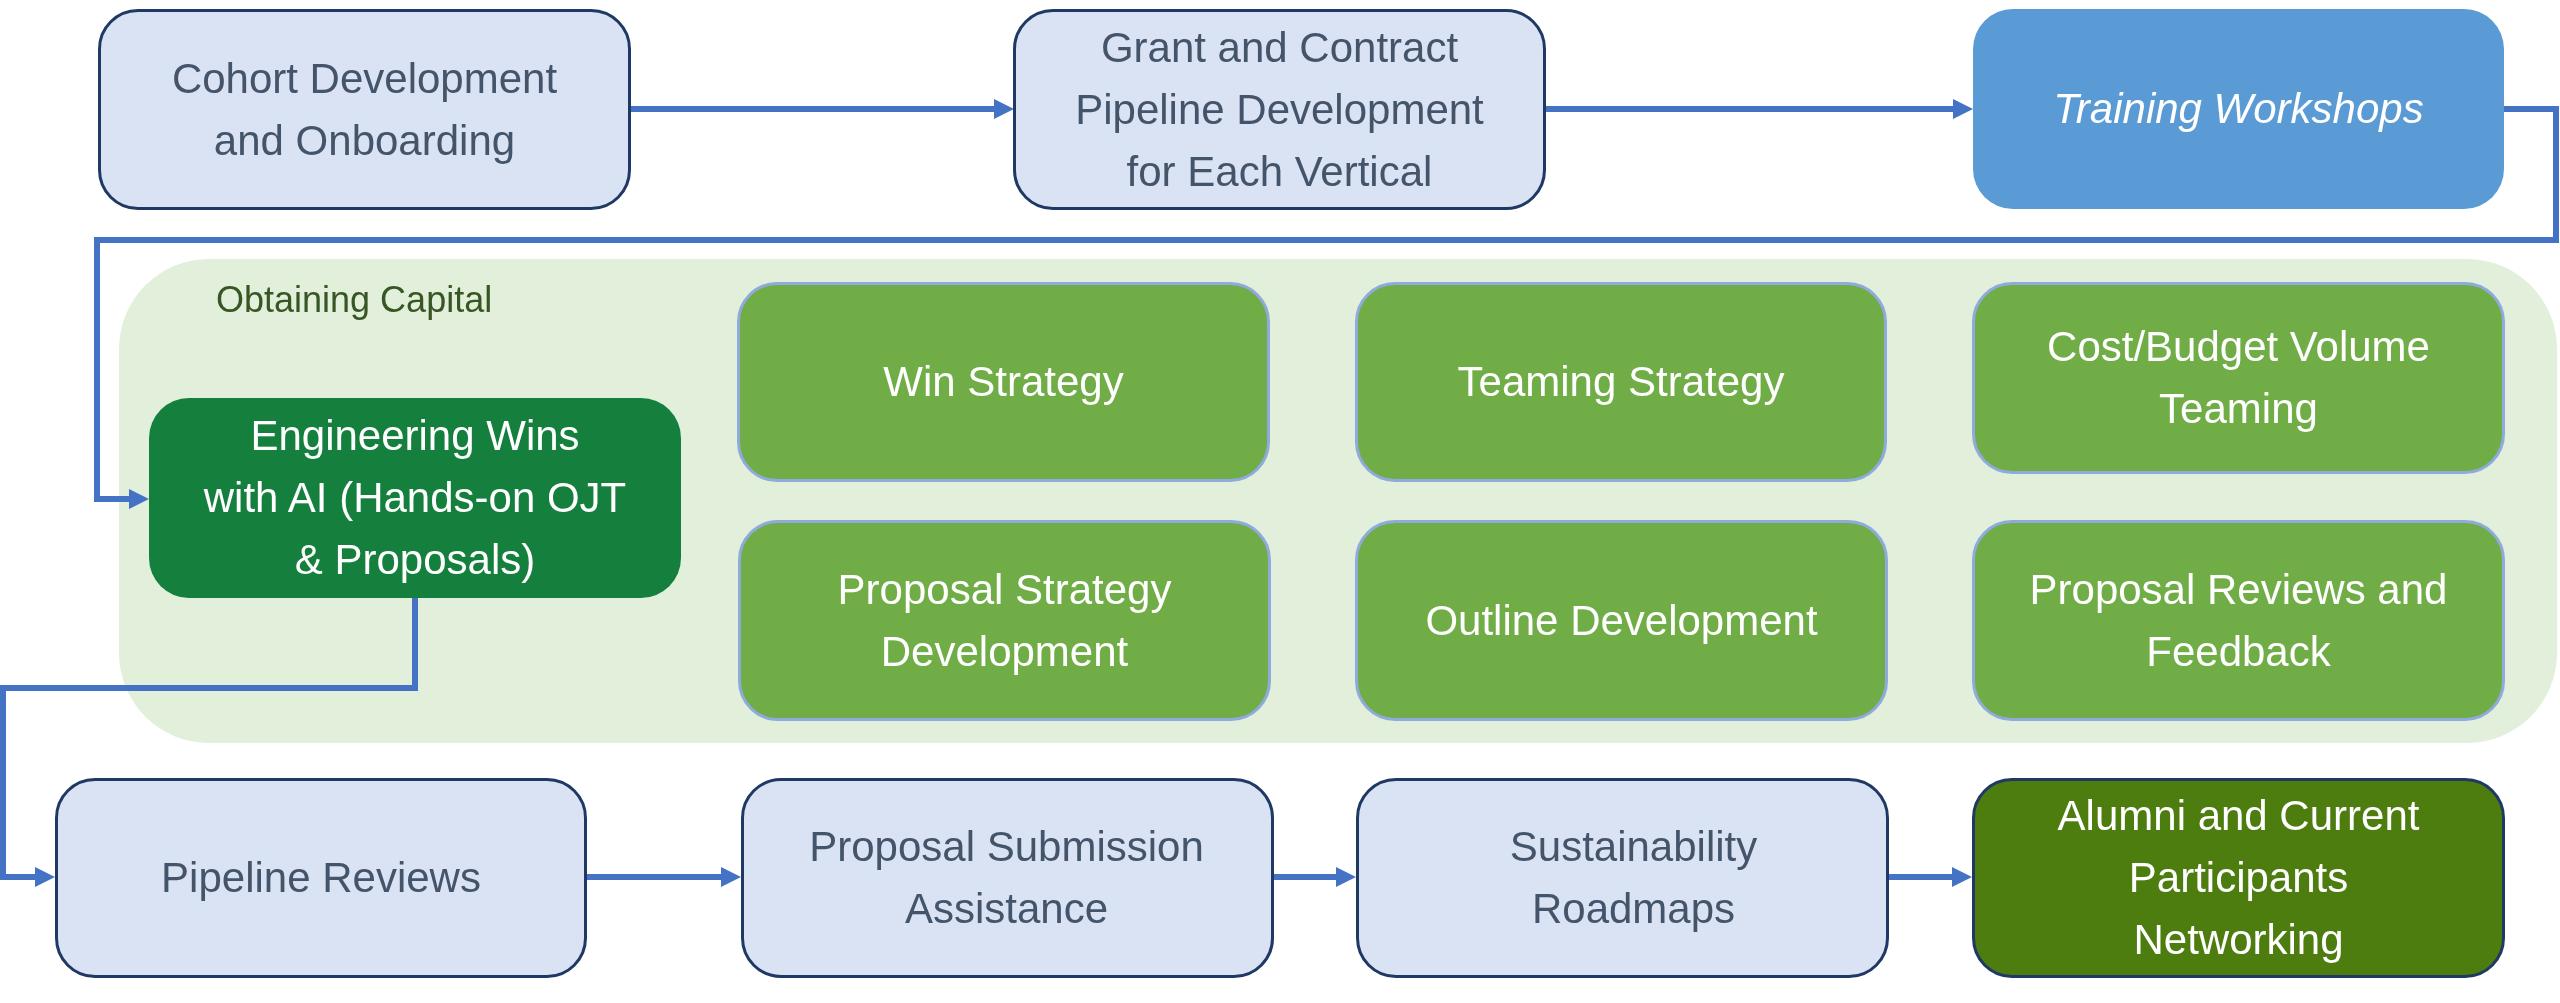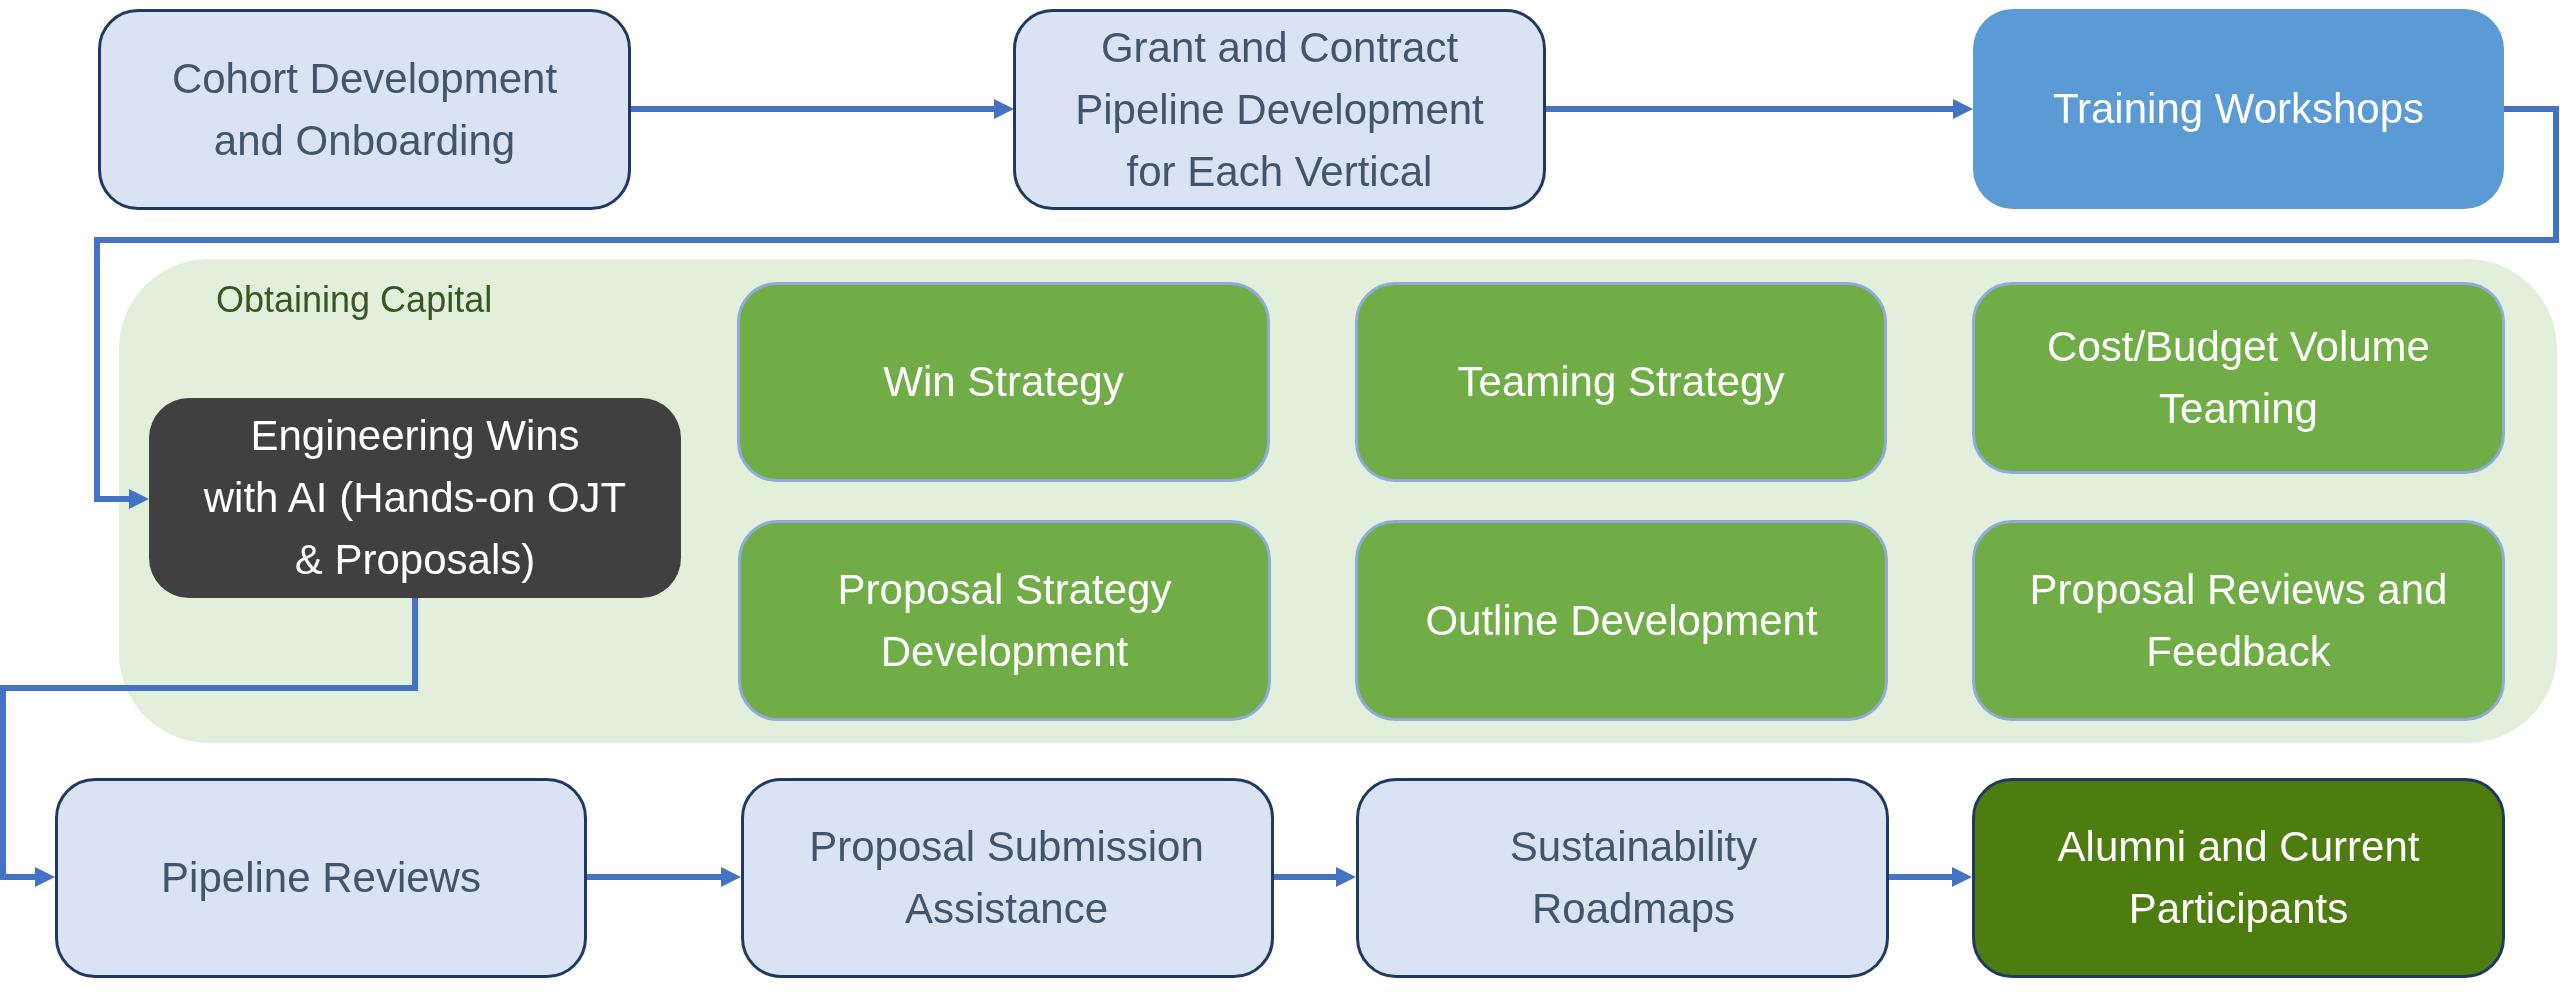--- a/index.html
+++ b/index.html
@@ -6,21 +6,21 @@
     body { width: 2560px; height: 1003px; position: relative; overflow: hidden;
            font-family: "Liberation Sans", "DejaVu Sans", sans-serif; }
     .box { position: absolute; box-sizing: border-box; display: flex; align-items: center;
            justify-content: center; text-align: center; line-height: 62px; font-size: 42px;
            padding: 0 14px; }
     .box span { display: block; }
     .light { background: #DAE3F3; border: 3px solid #1F3864; border-radius: 40px; color: #44546A; }
     .blue-mid { background: #5B9BD5; border-radius: 40px; color: #ffffff; }
     .blue-dark { background: #4d7c0f; border: 3px solid #1F3864; border-radius: 40px; color: #ffffff; }
     .green { background: #70AD47; border: 3px solid #8FAADC; border-radius: 40px; color: #ffffff; }
-    .green-dark { background: #404040; border-radius: 40px; color: #ffffff; }
+    .green-dark { background: #15803d; border-radius: 40px; color: #ffffff; }
     .panel { position: absolute; left: 119px; top: 259px; width: 2438px; height: 484px;
              background: #E2EFDA; border-radius: 90px; }
     .panel-label { position: absolute; left: 216px; top: 270px; font-size: 36px; color: #375623;
                    line-height: 60px; }
     svg.connectors { position: absolute; left: 0; top: 0; width: 2560px; height: 1003px; pointer-events: none; }
     svg .conn { fill: none; stroke: #4472C4; stroke-width: 6; }
     svg .head { fill: #4472C4; }
   </style>
 </head>
 <body>
@@ -60,21 +60,21 @@
 </div>
 
 <div class="box light" style="left:1013px; top:9px; width:533px; height:201px;">
   <div>
     <span>Grant and Contract</span>
     <span>Pipeline Development</span>
     <span>for Each Vertical</span>
   </div>
 </div>
 
-<div class="box blue-mid" style="left:1973px; top:9px; width:531px; height:200px;">
+<div class="box blue-mid" style="left:1973px; top:9px; width:531px; height:200px;font-style:italic;">
   <span>Training Workshops</span>
 </div>
 
 <div class="box green-dark" style="left:149px; top:398px; width:532px; height:200px;">
   <div>
     <span>Engineering Wins</span>
     <span>with AI (Hands-on OJT</span>
     <span>&amp; Proposals)</span>
   </div>
 </div>
@@ -127,14 +127,15 @@
   <div>
     <span>Sustainability</span>
     <span>Roadmaps</span>
   </div>
 </div>
 
 <div class="box blue-dark" style="left:1972px; top:778px; width:533px; height:200px;">
   <div>
     <span>Alumni and Current</span>
     <span>Participants</span>
+    <span>Networking</span>
   </div>
 </div>
 
 </body></html>

